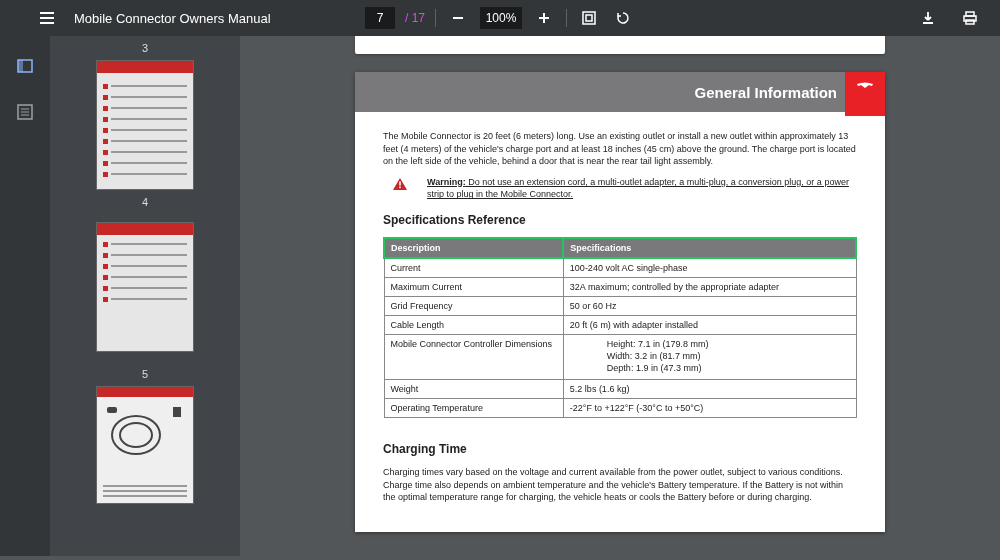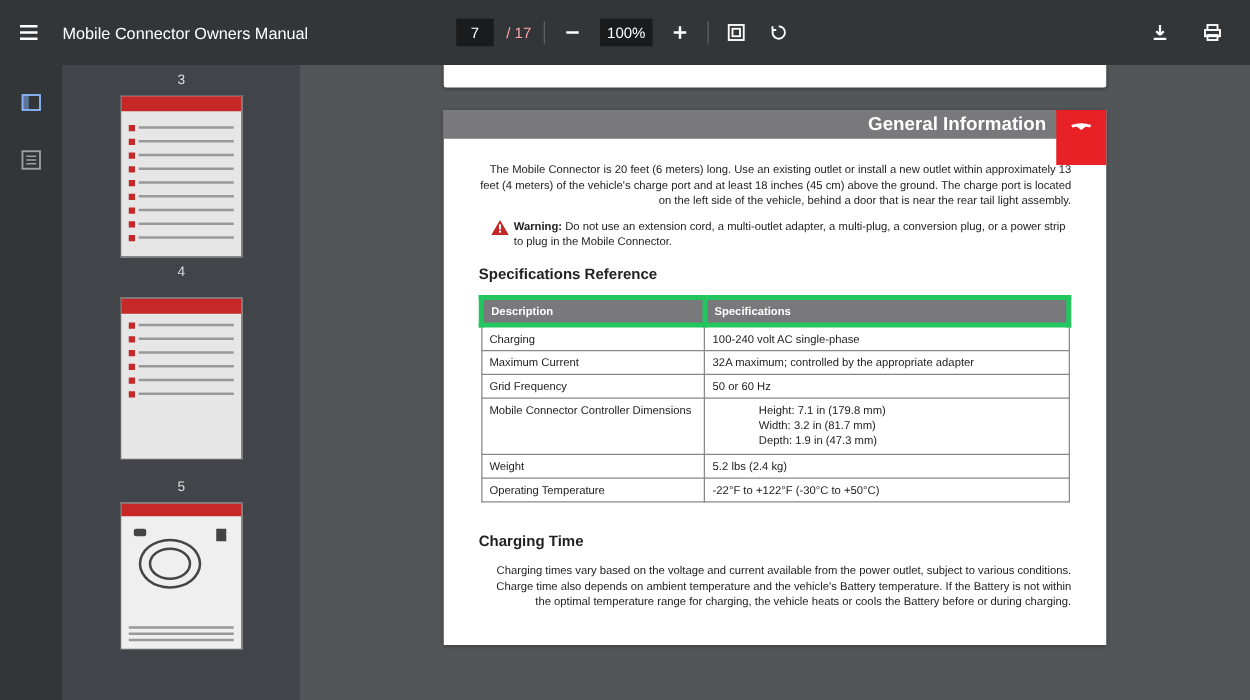--- a/index.html
+++ b/index.html
@@ -1,38 +1,39 @@
 <!DOCTYPE html>
 <html><head>
 <meta charset="utf-8">
 <style>
   * { box-sizing: border-box; margin: 0; padding: 0; }
   html, body { width: 1000px; height: 560px; overflow: hidden; font-family: Arial, Helvetica, sans-serif; background: #525659; }
   
   .toolbar {
-    height: 52px;
+    height: 36px;
     background: #323639;
     display: flex;
     align-items: center;
     color: #fff;
     font-size: 13px;
     position: relative;
+    padding-left: 24px;
   }
   .tb-left { display: flex; align-items: center; gap: 14px; padding-left: 10px; }
   .menu-icon { cursor: pointer; padding: 4px; }
   .menu-icon svg { display:block; }
   .doc-title { font-size: 13px; color: #fff; }
   
   .tb-center { position: absolute; left: 50%; transform: translateX(-50%); display: flex; align-items: center; gap: 10px; }
   .page-box, .zoom-box {
     background: #191b1c; color: #fff; border: none; height: 22px; width: 30px;
     text-align: center; font-size: 12px;
   }
   .zoom-box { width: 42px; }
-  .page-total { font-size: 12px; color: #fca5a5; }
+  .page-total { font-size: 12px; color: #d946ef; }
   .tb-btn { width: 24px; height: 24px; display:flex; align-items:center; justify-content:center; cursor:pointer; color:#fff; }
   .tb-sep { width:1px; height:18px; background:#5f6368; }
   
   .tb-right { margin-left: auto; display:flex; align-items:center; gap:18px; padding-right:18px; }
 
   .body { display:flex; height: 520px; }
   
   .rail {
     width: 50px; background:#323639; display:flex; flex-direction:column; align-items:center;
     padding-top: 18px; gap: 22px;
@@ -69,36 +70,36 @@
 
   .page-stub {
     width: 530px; height:18px; background:#fff; margin-bottom:18px; border-bottom-left-radius:2px; border-bottom-right-radius:2px;
     box-shadow: 0 1px 3px rgba(0,0,0,.3);
   }
   .page {
     width: 530px; background:#fff; box-shadow: 0 1px 4px rgba(0,0,0,.4);
     position:relative; padding-bottom: 20px; margin-bottom: 20px;
   }
   .page-header {
-    height: 23px; background:#79797c; display:flex; align-items:center; justify-content:flex-end;
+    height: 40px; background:#79797c; display:flex; align-items:center; justify-content:flex-end;
     padding-right: 48px; position:relative;
   }
   .page-header-title { color:#fff; font-size:15px; font-weight:600; }
   .logo-sq {
     position:absolute; top:0; right:0; width:40px; height:44px; background:#e82127;
     display:flex; align-items:center; justify-content:center;
   }
   .content { padding: 18px 28px 0 28px; color:#222; }
-  .para { font-size:9px; line-height:1.4; margin-bottom:8px;text-align:right; }
-  .warning { display:flex; gap:4px; margin: 4px 0 12px 10px; }
+  .para { font-size:9px; line-height:1.4; margin-bottom:8px; }
+  .warning { display:flex; gap:20px; margin: 4px 0 12px 10px; text-decoration: underline; }
   .warn-icon { flex: 0 0 14px; }
   .warn-text { font-size:9px; line-height:1.4; }
   .h2 { font-size:12px; font-weight:700; margin: 8px 0 10px 0; }
   table { width:100%; border-collapse:collapse; font-size:9px; }
-  table th { background:#79797c; color:#fff; text-align:left; padding:4px 6px; font-weight:600; border:4px solid #22c55e; }
+  table th { background:#79797c; color:#fff; text-align:left; padding:4px 6px; font-weight:600; border:2px solid #22c55e; }
   table td { border:1px solid #888; padding:4px 6px; vertical-align:top; }
   table td .multi div { margin-bottom:2px;padding-left:37px; }
   .col1 { width:38%; }
 </style>
 </head>
 <body>
 
 <div class="toolbar">
   <div class="tb-left">
     <div class="menu-icon">
@@ -236,44 +237,48 @@
           <div class="warn-text"><b>Warning:</b><span> Do not use an extension cord, a multi-outlet adapter, a multi-plug, a conversion plug, or a power strip to plug in the Mobile Connector.</span></div>
         </div>
         <div class="h2">Specifications Reference</div>
         <table>
           <tbody>
               <tr>
             <th class="col1">Description</th>
             <th>Specifications</th>
           </tr>
           <tr>
-                <td>Charging</td>
+                <td>Current</td>
                 <td>100-240 volt AC single-phase</td>
               </tr>
           <tr>
                 <td>Maximum Current</td>
                 <td>32A maximum; controlled by the appropriate adapter</td>
               </tr>
           <tr>
                 <td>Grid Frequency</td>
                 <td>50 or 60 Hz</td>
+              </tr>
+          <tr>
+                <td>Cable Length</td>
+                <td>20 ft (6 m) with adapter installed</td>
               </tr>
           <tr>
                 <td>Mobile Connector Controller Dimensions</td>
                 <td>
                   <div class="multi">
                     <div>Height: 7.1 in (179.8 mm)</div>
                     <div>Width: 3.2 in (81.7 mm)</div>
                     <div>Depth: 1.9 in (47.3 mm)</div>
                   </div>
                 </td>
               </tr>
           <tr>
                 <td>Weight</td>
-                <td>5.2 lbs (2.4 kg)</td>
+                <td>5.2 lbs (1.6 kg)</td>
               </tr>
           <tr>
                 <td>Operating Temperature</td>
                 <td>-22°F to +122°F (-30°C to +50°C)</td>
               </tr>
         </tbody>
           </table>
         <div class="h2" style="margin-top:24px">Charging Time</div>
         <p class="para">Charging times vary based on the voltage and current available from the power outlet, subject to various conditions. Charge time also depends on ambient temperature and the vehicle's Battery temperature. If the Battery is not within the optimal temperature range for charging, the vehicle heats or cools the Battery before or during charging.</p>
       </div>

